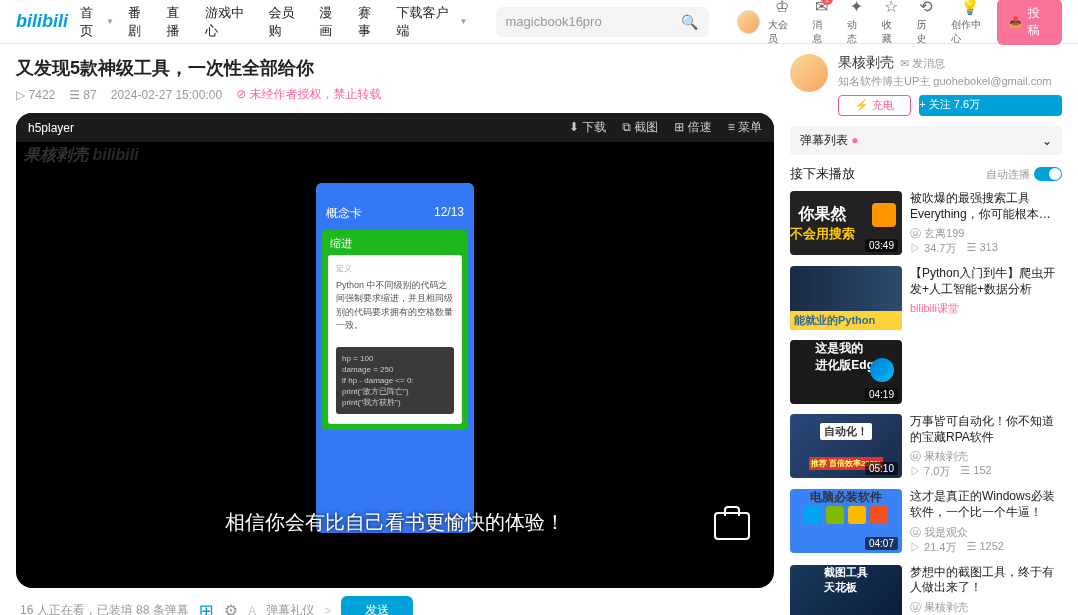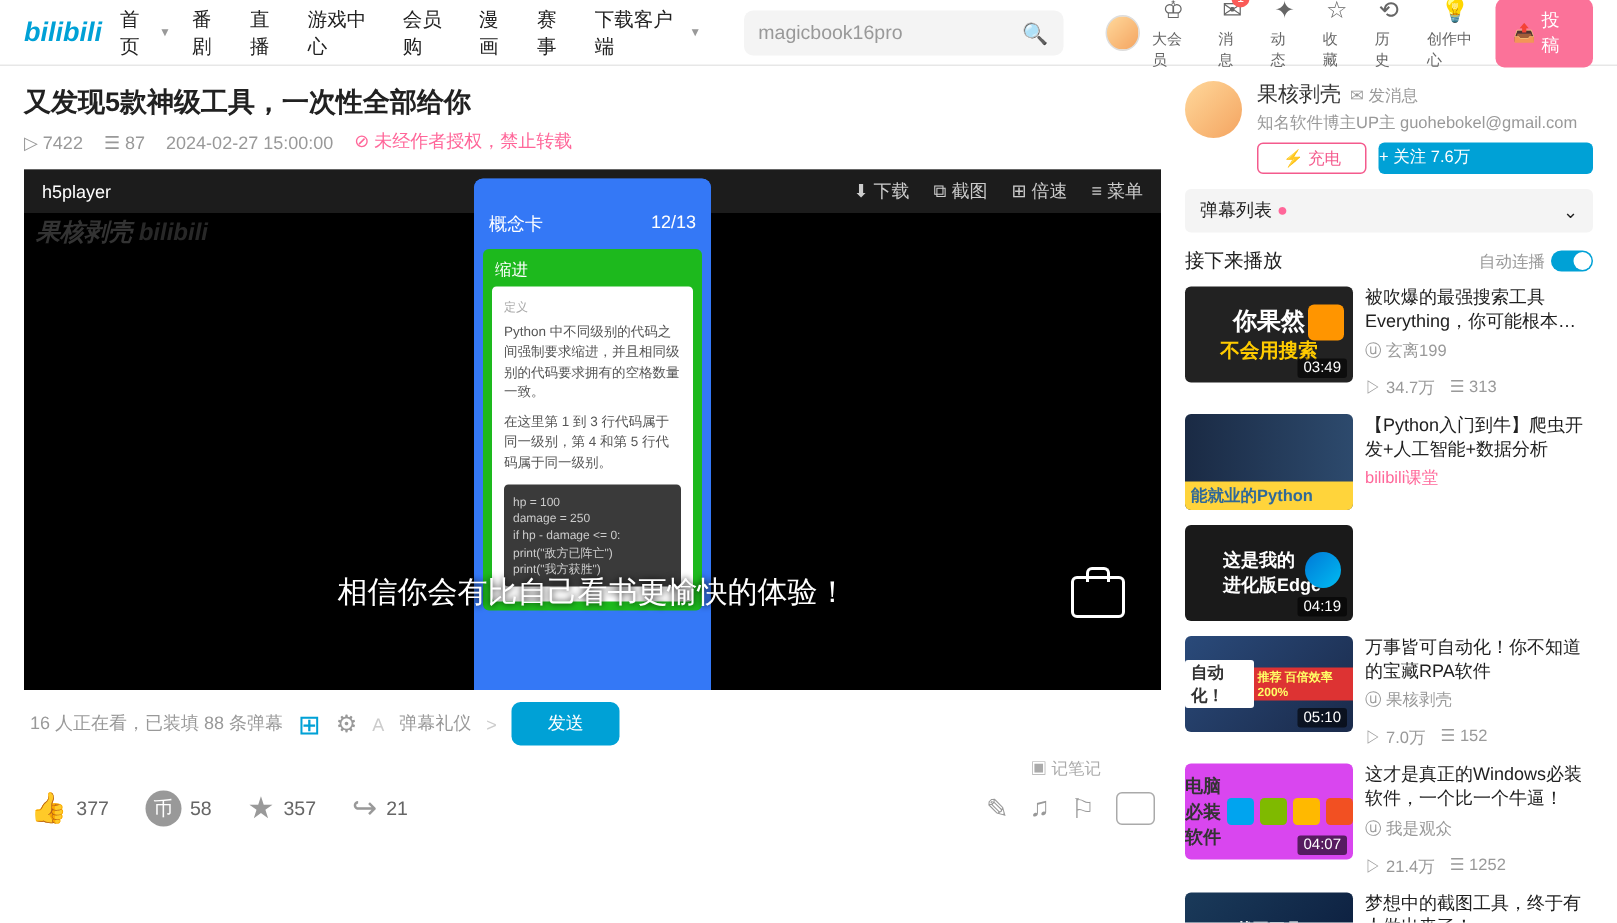--- a/index.html
+++ b/index.html
@@ -16,21 +16,21 @@
 .user-icon{display:flex;flex-direction:column;align-items:center;gap:2px;position:relative}
 .user-icon .ic{font-size:16px;color:#666}
 .badge{position:absolute;top:-4px;right:-2px;background:#fa5a57;color:#fff;border-radius:50%;width:12px;height:12px;font-size:8px;display:flex;align-items:center;justify-content:center}
 .avatar-circle{width:24px;height:24px;border-radius:50%;background:linear-gradient(135deg,#ffd89b,#f4a460);border:1px solid #ddd}
 .upload-btn{background:#fb7299;color:#fff;padding:6px 12px;border-radius:6px;font-size:12px;display:flex;align-items:center;gap:4px}
 .main{display:flex;padding:8px 16px;gap:16px}
 .left{flex:1;min-width:0}
 .title-row{font-size:18px;font-weight:700;margin:4px 0 6px}
 .meta{display:flex;gap:14px;font-size:12px;color:#999;margin-bottom:10px;align-items:center}
 .meta-warn{color:#ff6699}
-.video{background:#000;border-radius:0;height:347px;position:relative;overflow:hidden}
+.video{background:#000;border-radius:16px;height:475px;position:relative;overflow:hidden}
 .vtop{background:#1c1c1c;color:#fff;display:flex;align-items:center;padding:6px 12px;font-size:12px;justify-content:space-between}
 .vtop-right{display:flex;gap:16px;color:#ccc}
 .watermark{position:absolute;top:32px;left:8px;color:#555;font-style:italic;font-weight:900;font-size:16px;opacity:.6}
 .phone{position:absolute;left:50%;top:50%;transform:translate(-50%,-48%);width:158px;height:350px;background:#3478f6;border-radius:6px;padding:0;overflow:hidden}
 .phone-status{height:16px;background:#3478f6}
 .phone-head{background:#3478f6;color:#fff;display:flex;justify-content:space-between;padding:6px 10px 8px;font-size:12px}
 .green-box{margin:0 6px;background:#1db91d;border-radius:4px;padding:4px 6px 6px}
 .green-head{color:#fff;font-size:11px;padding:2px 2px 4px}
 .white-card{background:#fff;border-radius:3px;padding:8px 8px 10px;font-size:9px;color:#555;line-height:1.5}
 .white-card .gray-label{font-size:8px;color:#aaa;margin-bottom:4px}
@@ -55,35 +55,35 @@
 .up-sig{font-size:11px;color:#999;margin-top:2px}
 .send-msg{font-size:11px;color:#999;margin-left:6px}
 .up-btns{display:flex;gap:8px;margin-top:6px}
 .charge{border:1px solid #f45a8d;color:#f45a8d;border-radius:4px;padding:2px 0;font-size:11px;flex:1;text-align:center}
 .follow{background:#00a1d6;color:#fff;border-radius:4px;padding:2px 0;font-size:11px;flex:2;text-align:left}
 .danmu-list{background:#f4f4f4;padding:6px 10px;border-radius:4px;display:flex;justify-content:space-between;align-items:center;font-size:12px;margin-bottom:10px}
 .next-title{display:flex;justify-content:space-between;align-items:center;font-size:13px;margin:8px 0}
 .toggle{width:28px;height:14px;background:#00a1d6;border-radius:8px;position:relative}
 .toggle:after{content:"";position:absolute;width:12px;height:12px;background:#fff;border-radius:50%;top:1px;right:1px}
 .reco{display:flex;gap:8px;margin-bottom:10px}
-.thumb{width:112px;height:64px;border-radius:4px;position:relative;background:#333;color:#fff;font-weight:bold;overflow:hidden;display:flex;align-items:center;justify-content:center;font-size:12px;flex-shrink:0}
+.thumb{width:112px;height:64px;border-radius:4px;position:relative;background:#333;color:#fff;font-weight:bold;overflow:hidden;display:flex;align-items:center;justify-content:flex-start;font-size:12px;flex-shrink:0}
 .thumb .dur{position:absolute;bottom:3px;right:4px;background:rgba(0,0,0,.6);color:#fff;font-size:10px;padding:1px 4px;border-radius:2px;font-weight:normal}
 .reco-info{flex:1;min-width:0}
 .reco-title{font-size:12px;color:#212121;line-height:1.3;display:-webkit-box;-webkit-line-clamp:2;-webkit-box-orient:vertical;overflow:hidden}
 .reco-up{font-size:11px;color:#999;margin-top:4px}
-.reco-stats{font-size:11px;color:#999;display:flex;gap:10px;margin-top:10px}
+.reco-stats{font-size:11px;color:#999;display:flex;gap:10px;margin-top:0}
 .t1{background:#222}.t1 .l1{color:#fff;font-size:16px}.t1 .l2{color:#ffcb00;font-size:13px}
 .t1 .mag{position:absolute;right:6px;top:12px;width:24px;height:24px;background:#ff9500;border-radius:4px}
 .t2{background:linear-gradient(90deg,#1a2a44,#2d4a6d)}
 .t2 .pylabel{background:#ffd43b;color:#306998;position:absolute;bottom:0;left:0;right:0;padding:2px 4px;font-size:11px}
 .t3{background:#1a1a1a;flex-direction:column}
 .t3 .edge{width:24px;height:24px;background:linear-gradient(135deg,#0078d7,#00bcf2);border-radius:50%;position:absolute;right:8px;top:18px}
-.t4{background:linear-gradient(135deg,#2a4a7a,#1a2a4a);flex-direction:row;justify-content:space-around}
+.t4{background:linear-gradient(135deg,#2a4a7a,#1a2a4a);flex-direction:column;justify-content:space-around}
 .t4 .auto{background:#fff;color:#333;padding:1px 4px;font-size:11px;border-radius:2px}
-.t5{background:#d946ef;color:#333;flex-direction:row}
+.t5{background:#3b82f6;color:#333;flex-direction:column}
 .t5 .row{display:flex;gap:4px}
 .t5 .sq{width:18px;height:18px;border-radius:3px}
 .t6{background:linear-gradient(135deg,#1a3a5a,#0a1a3a);flex-direction:column;font-size:11px}
 </style>
 </head>
 <body>
 
 <div class="topnav">
   <span class="logo">bilibili</span>
   <div class="nav-links">
@@ -163,21 +163,20 @@
         <div class="phone-head">
             <span>概念卡</span>
             <span>12/13</span>
           </div>
         <div class="green-box">
           <div class="green-head">缩进</div>
           <div class="white-card">
             <div class="gray-label">定义</div>
             <div>Python 中不同级别的代码之间强制要求缩进，并且相同级别的代码要求拥有的空格数量一致。</div>
             <div style="height:6px"></div>
-            <div>在这里第 1 到 3 行代码属于同一级别，第 4 和第 5 行代码属于同一级别。</div>
             <div class="code-block">
               <div>hp = 100</div>
               <div>damage = 250</div>
               <div>if hp - damage &lt;= 0:</div>
               <div>    print("敌方已阵亡")</div>
               <div>    print("我方获胜")</div>
             </div>
           </div>
         </div>
       </div>

